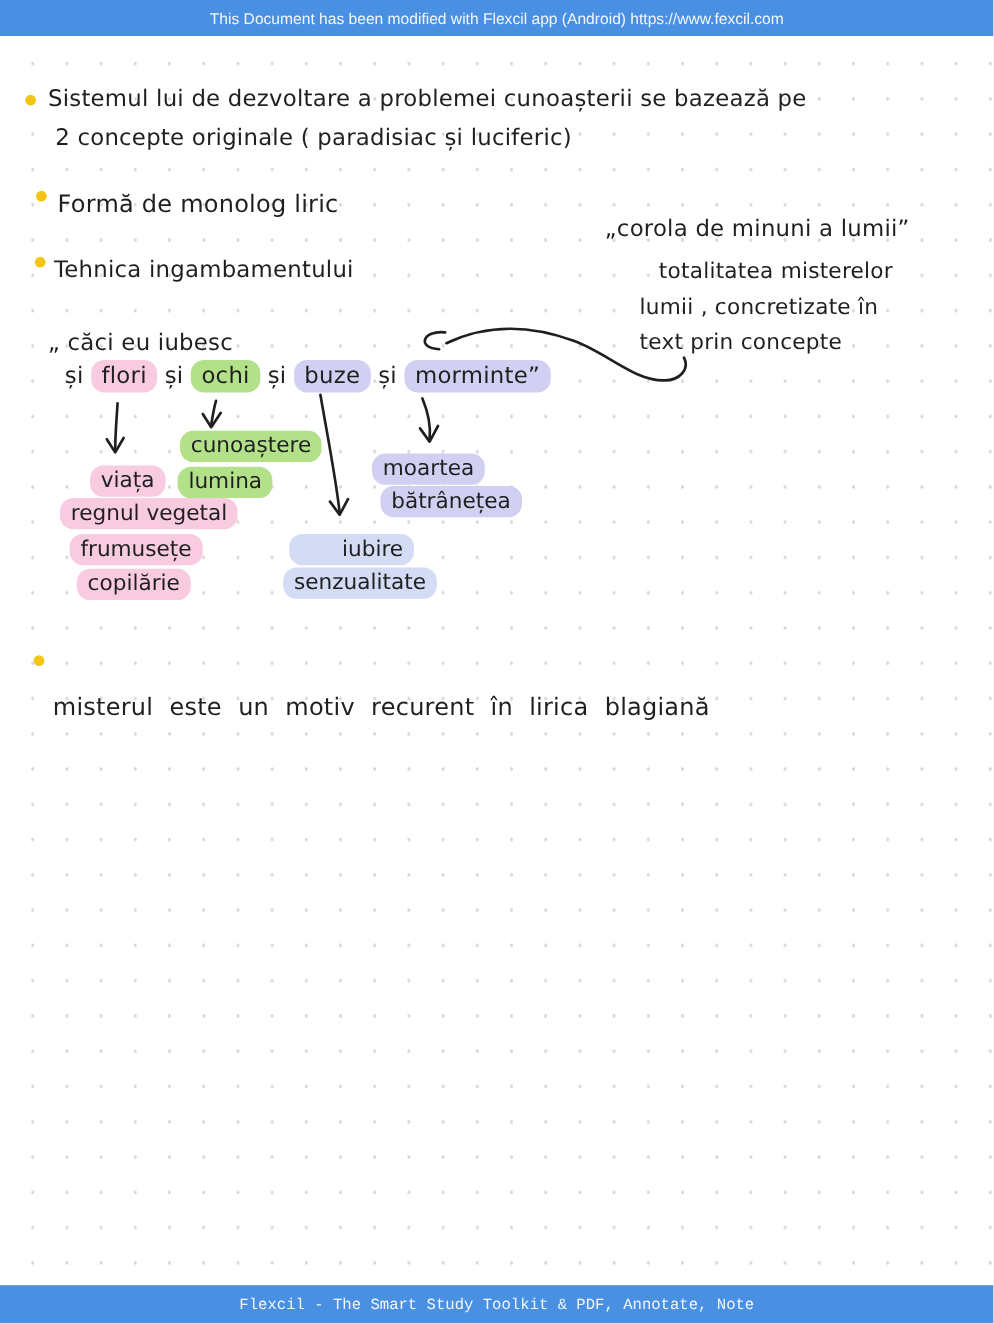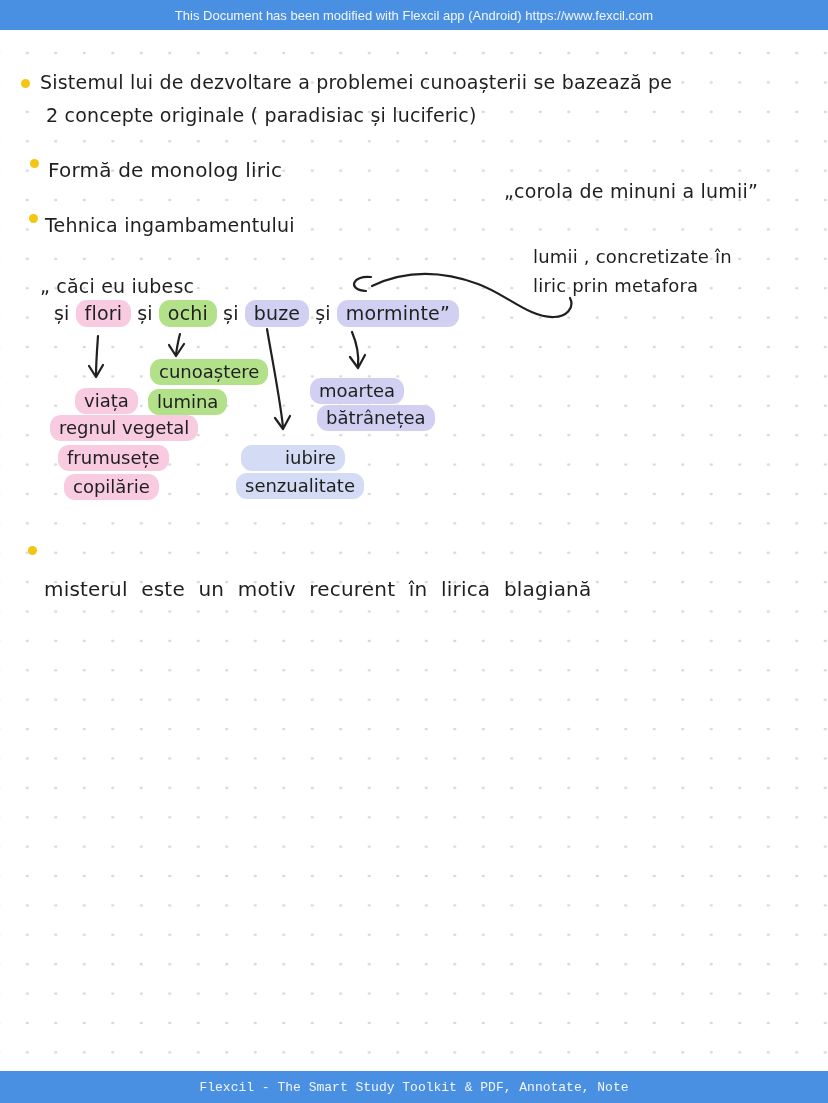--- a/index.html
+++ b/index.html
@@ -73,22 +73,23 @@
   <div class="hw" style="left:40px; top:71px;">Sistemul lui de dezvoltare a problemei cunoașterii se bazează pe</div>
   <div class="hw" style="left:46px; top:104px;">2 concepte originale ( paradisiac și luciferic)</div>
 
   <span class="bullet-dot" style="left:30px; top:159px;"></span>
   <div class="hw hw-lg" style="left:48px; top:158px;">Formă de monolog liric</div>
 
   <span class="bullet-dot" style="left:29px; top:214px;"></span>
   <div class="hw" style="left:45px; top:214px;">Tehnica ingambamentului</div>
 
   <div class="hw" style="left:504px; top:180px;">„corola de minuni a lumii”</div>
+  <div class="hw hw-sm" style="left:549px; top:216px;">totalitatea misterelor</div>
   <div class="hw hw-sm" style="left:533px; top:246px;">lumii , concretizate în</div>
-  <div class="hw hw-sm" style="left:533px; top:275px;">liric prin metafora</div>
+  <div class="hw hw-sm" style="left:533px; top:275px;">text prin concepte</div>
 
   <div class="hw" style="left:40px; top:275px;">„ căci eu iubesc</div>
   <div class="hw quote-row" style="left:54px; top:300px;">
     <span>și</span>
     <span class="hl hl-pink">flori</span>
     <span>și</span>
     <span class="hl hl-green">ochi</span>
     <span>și</span>
     <span class="hl hl-lav">buze</span>
     <span>și</span>

